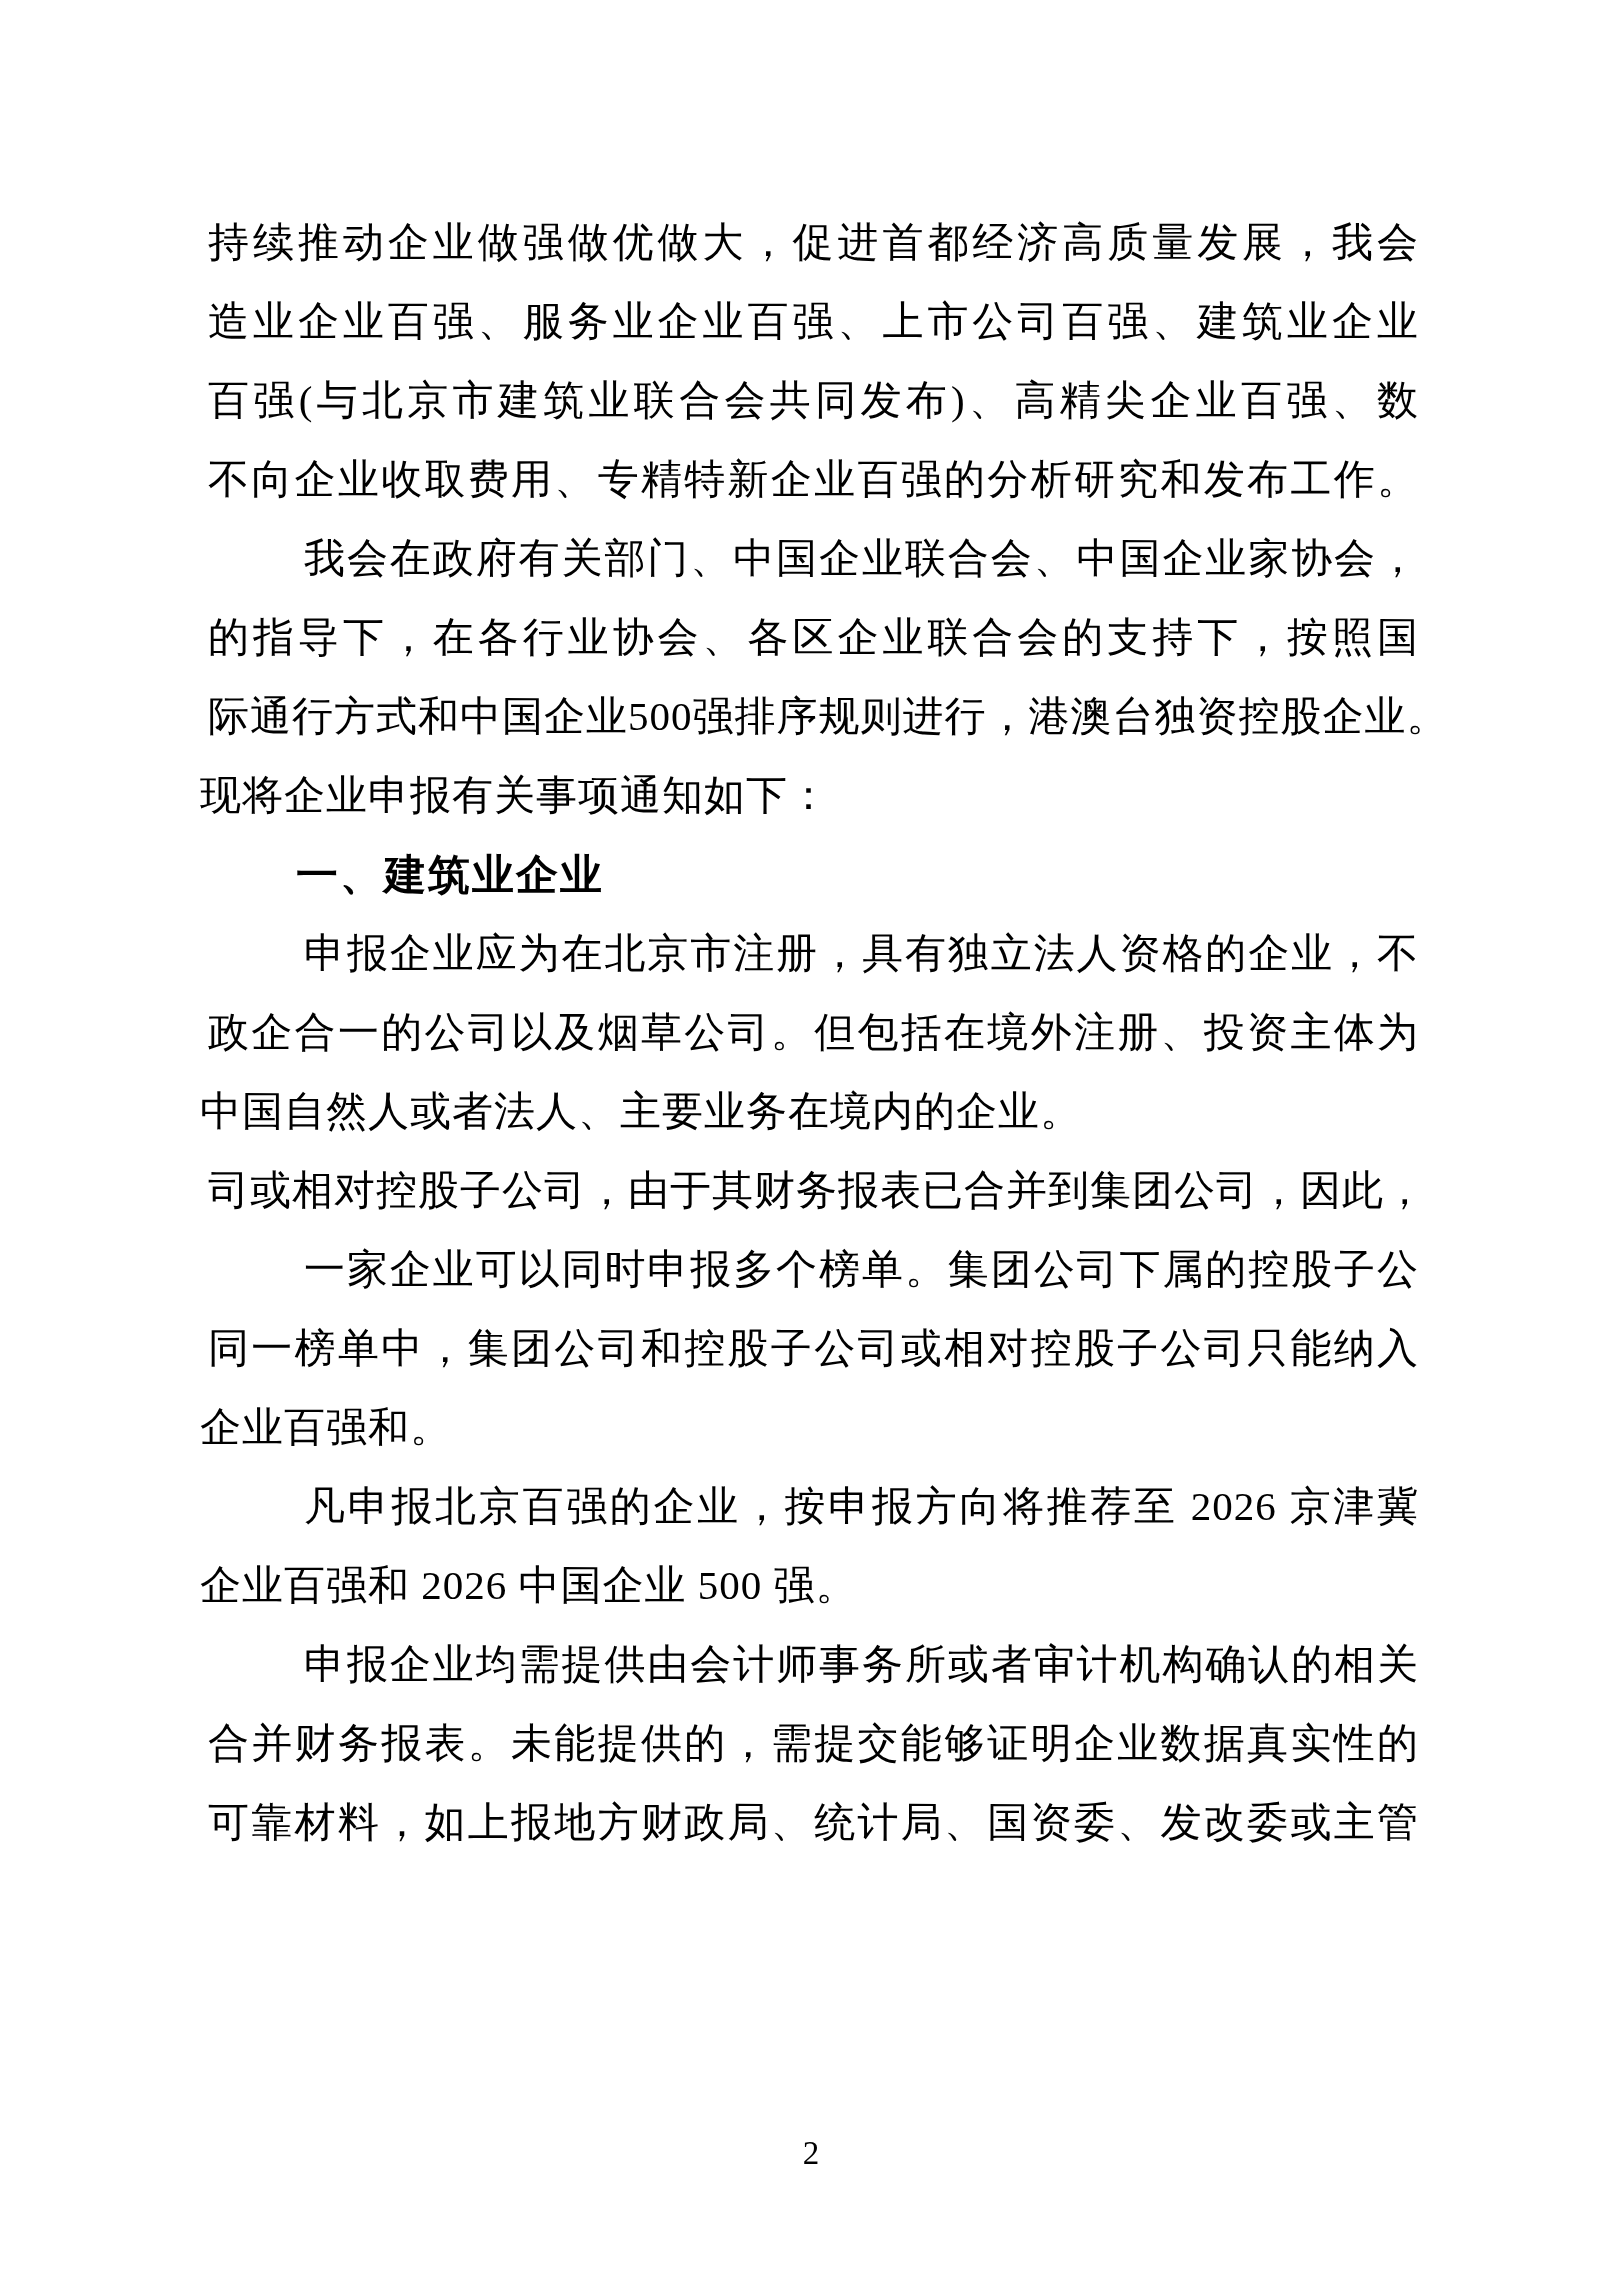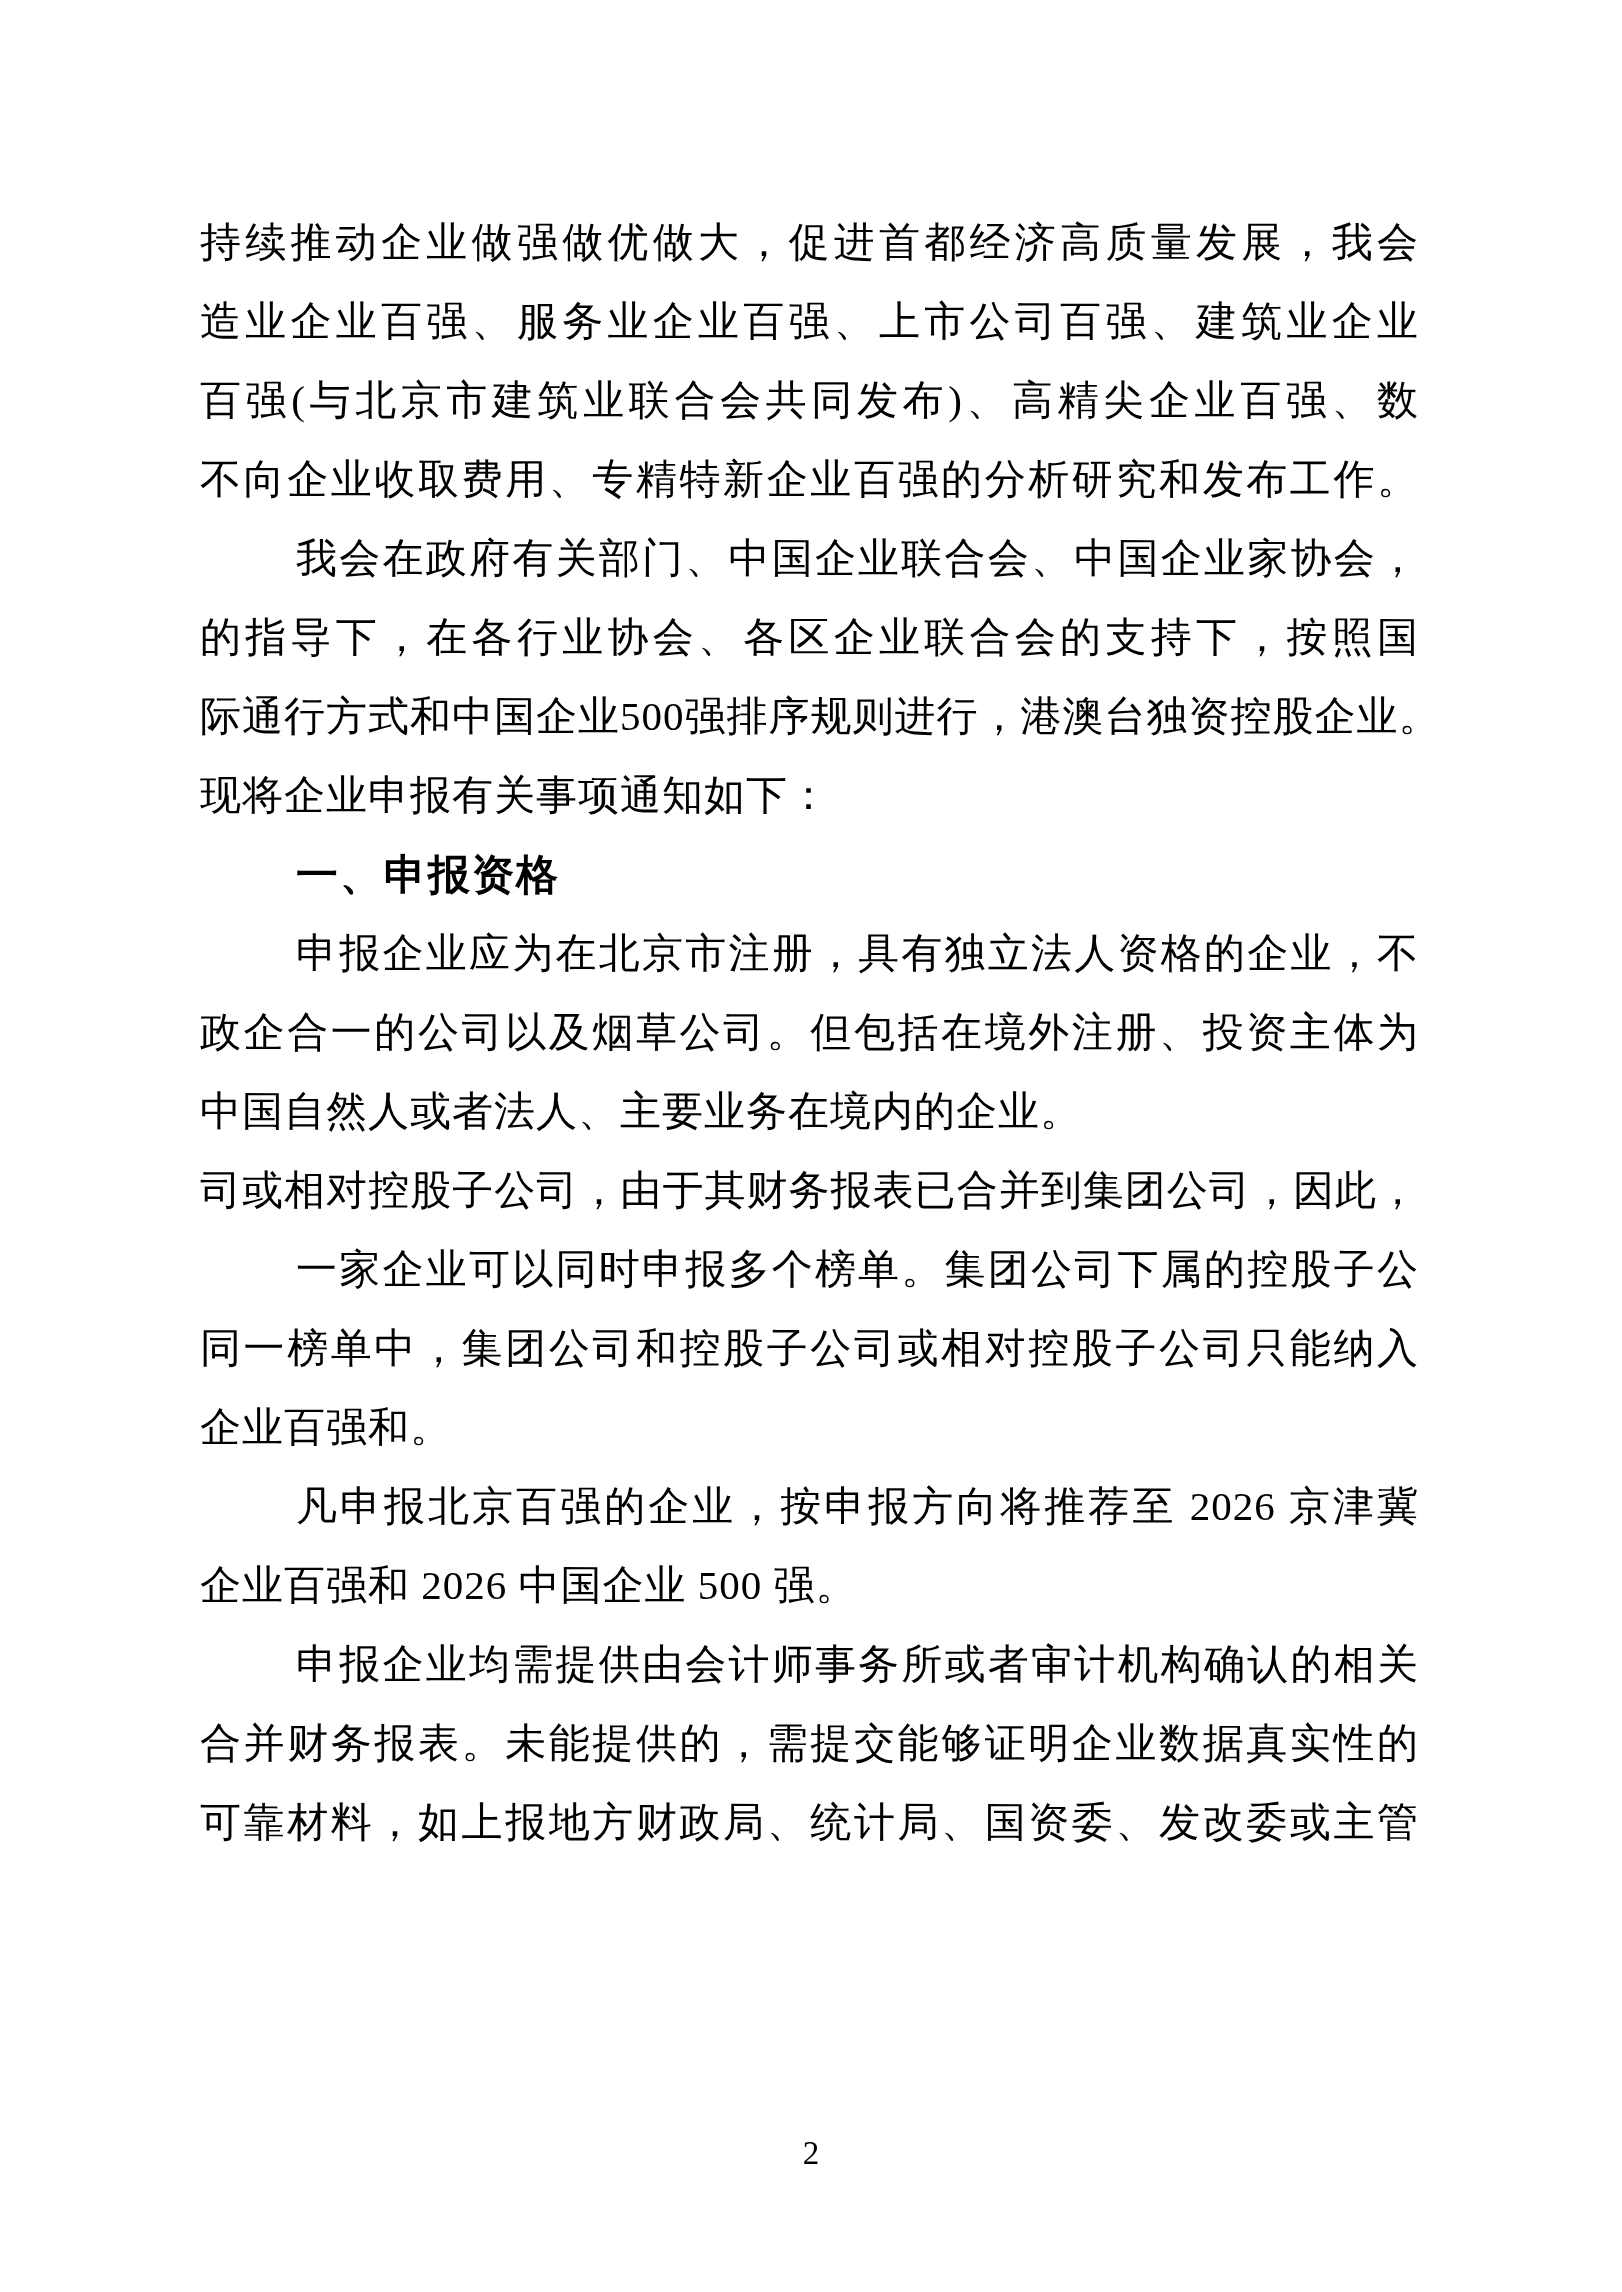--- a/index.html
+++ b/index.html
@@ -30,20 +30,21 @@
     line-height: 79px;
     font-size: 41px;
     letter-spacing: 1px;
     white-space: nowrap;
     text-align: left;
   }
   .line.j {
     text-align: justify;
     text-align-last: justify;
     text-justify: inter-character;
+    margin-left: 8px;
   }
   .line.ind {
     padding-left: 96px;
   }
   .line.hd {
     font-family: "Liberation Sans", "DejaVu Sans", sans-serif;
     font-weight: bold;
     font-size: 42px;
     letter-spacing: 2px;
   }
@@ -66,21 +67,21 @@
 <div class="page">
   <div class="doc-body" id="doc-body">
       <div class="line j">持续推动企业做强做优做大，促进首都经济高质量发展，我会</div>
       <div class="line j">造业企业百强、服务业企业百强、上市公司百强、建筑业企业</div>
       <div class="line j">百强(与北京市建筑业联合会共同发布)、高精尖企业百强、数</div>
       <div class="line j">不向企业收取费用、专精特新企业百强的分析研究和发布工作。</div>
       <div class="line j ind">我会在政府有关部门、中国企业联合会、中国企业家协会，</div>
       <div class="line j">的指导下，在各行业协会、各区企业联合会的支持下，按照国</div>
       <div class="line j">际通行方式和中国企业500强排序规则进行，港澳台独资控股企业。</div>
       <div class="line">现将企业申报有关事项通知如下：</div>
-      <div class="line ind hd">一、申报资格</div>
+      <div class="line ind hd">一、建筑业企业</div>
       <div class="line j ind">申报企业应为在北京市注册，具有独立法人资格的企业，不</div>
       <div class="line j">政企合一的公司以及烟草公司。但包括在境外注册、投资主体为</div>
       <div class="line">中国自然人或者法人、主要业务在境内的企业。</div>
       <div class="line j">司或相对控股子公司，由于其财务报表已合并到集团公司，因此，</div>
       <div class="line j ind">一家企业可以同时申报多个榜单。集团公司下属的控股子公</div>
       <div class="line j">同一榜单中，集团公司和控股子公司或相对控股子公司只能纳入</div>
       <div class="line">企业百强和。</div>
       <div class="line j ind">凡申报北京百强的企业，按申报方向将推荐至 2026 京津冀</div>
       <div class="line">企业百强和 2026 中国企业 500 强。</div>
       <div class="line j ind">申报企业均需提供由会计师事务所或者审计机构确认的相关</div>

